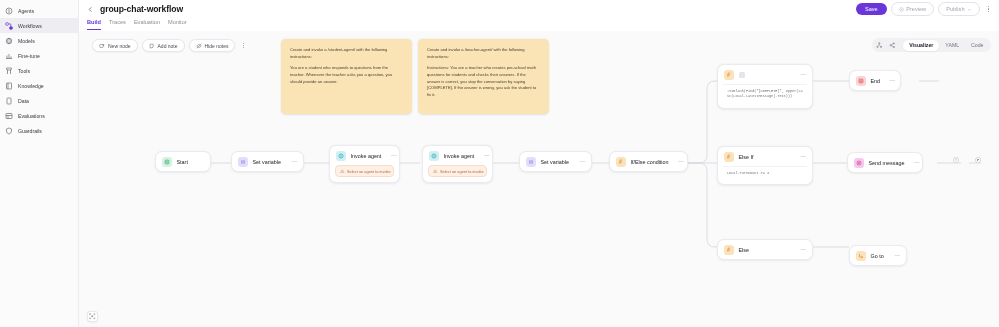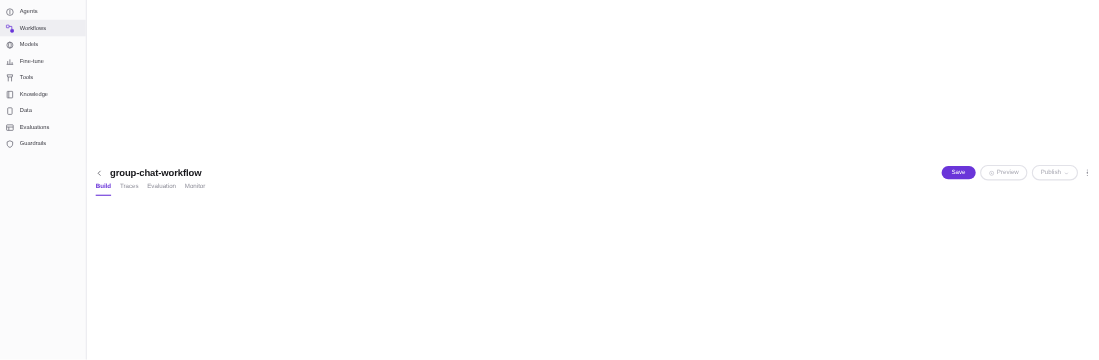--- a/index.html
+++ b/index.html
@@ -3,21 +3,21 @@
 <meta charset="utf-8">
 <style>
   * { box-sizing: border-box; margin: 0; padding: 0; }
   html, body {
     width: 999px; height: 327px;
     font-family: "Liberation Sans", sans-serif;
     background: #ffffff;
     overflow: hidden;
     color: #1f1f23;
   }
-  .app { display: flex; width: 999px; height: 327px; align-items: center; }
+  .app { display: flex; width: 999px; height: 327px; }
 
   
   .sidebar {
     width: 79px; height: 327px;
     background: #fbfbfc;
     border-right: 1px solid #ececf0;
     padding-top: 3px;
     flex: 0 0 79px;
   }
   .side-item {

